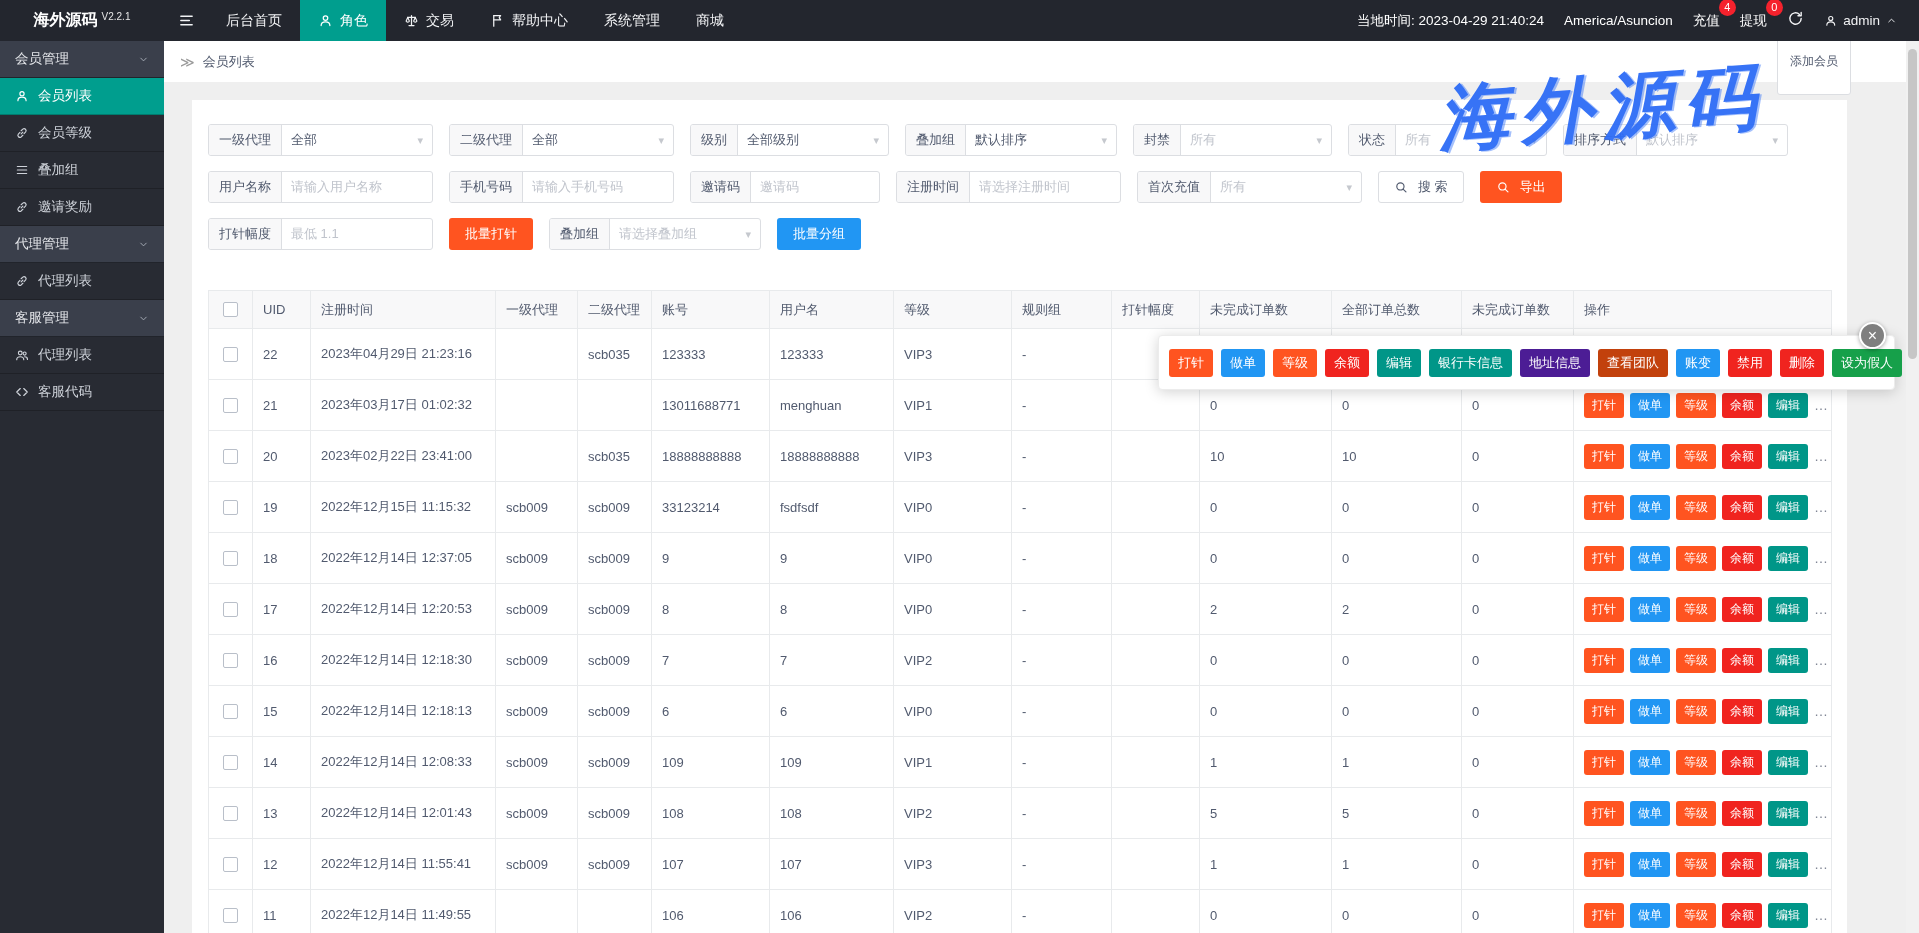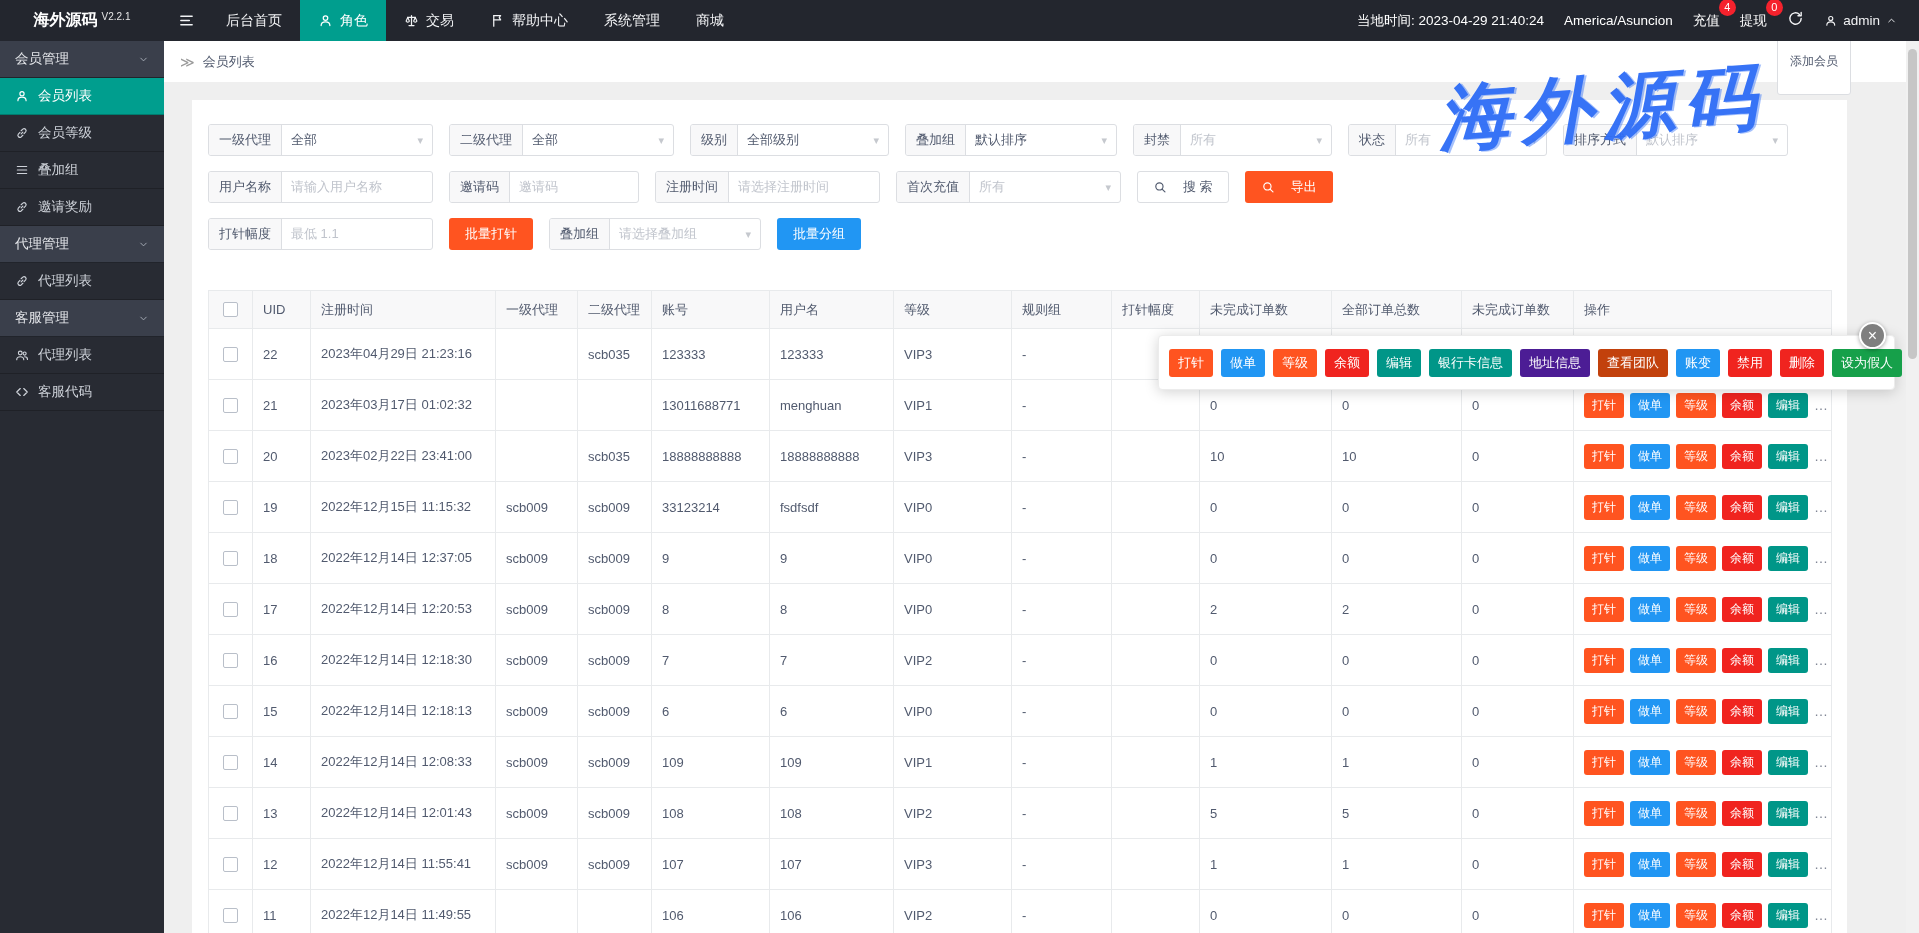--- a/index.html
+++ b/index.html
@@ -47,21 +47,21 @@
   .card { position:absolute; left:28px; top:59px; width:1655px; bottom:-40px; background:#fff; padding:24px 16px; overflow:visible; }
 
   
   .filters-row { display:flex; gap:16px; margin-bottom:15px; align-items:center; }
   .fgroup { display:flex; height:32px; border:1px solid #dcdee2; border-radius:3px; background:#fff; overflow:hidden; flex:none; }
   .flabel { background:#f8f8f9; border-right:1px solid #dcdee2; display:flex; align-items:center; padding:0 10px; font-size:13px; color:#515a6e; white-space:nowrap; }
   .fcontrol { display:flex; align-items:center; justify-content:space-between; padding:0 9px; font-size:13px; color:#515a6e; width:150px; cursor:pointer; }
   .fcontrol.narrow { width:128px; }
   .fcontrol .caret { color:#c5c8ce; font-size:11px; margin-left:6px; }
   .muted { color:#c0c4cc; }
-  .btn { height:32px; border-radius:3px; font-size:13px; display:inline-flex; align-items:center; gap:16px; padding:0 15px; border:1px solid transparent; cursor:pointer; font-family:inherit; flex:none; }
+  .btn { height:32px; border-radius:3px; font-size:13px; display:inline-flex; align-items:center; gap:10px; padding:0 15px; border:1px solid transparent; cursor:pointer; font-family:inherit; flex:none; }
   .btn .icon { font-size:14px; }
   .btn-white { background:#fff; border-color:#dcdee2; color:#515a6e; }
   .btn-orange { background:var(--orange,#ff5420); color:#fff; }
   .btn-blue { background:var(--blue,#2196f3); color:#fff; }
 
   
   .table { border-collapse:collapse; width:100%; margin-top:40px; font-size:13px; color:#515a6e; table-layout:fixed; }
   .table th, .table td { border:1px solid #e8eaec; padding:0 10px; text-align:left; font-weight:normal; white-space:nowrap; overflow:hidden; }
   .table thead th { background:#f8f8f9; height:38px; }
   .table tbody td { height:51px; background:#fff; }
@@ -323,20 +323,26 @@
             <span class="muted">默认排序</span>
             <span class="caret">▾</span>
           </div>
         </div>
       </div>
     <div class="filters-row" id="filters-row2">
         <div class="fgroup">
           <span class="flabel">用户名称</span>
           <div class="fcontrol">
             <span class="muted">请输入用户名称</span>
+          </div>
+        </div>
+        <div class="fgroup">
+          <span class="flabel">手机号码</span>
+          <div class="fcontrol">
+            <span class="muted">请输入手机号码</span>
           </div>
         </div>
         <div class="fgroup">
           <span class="flabel">邀请码</span>
           <div class="fcontrol narrow">
             <span class="muted">邀请码</span>
           </div>
         </div>
         <div class="fgroup">
           <span class="flabel">注册时间</span>

